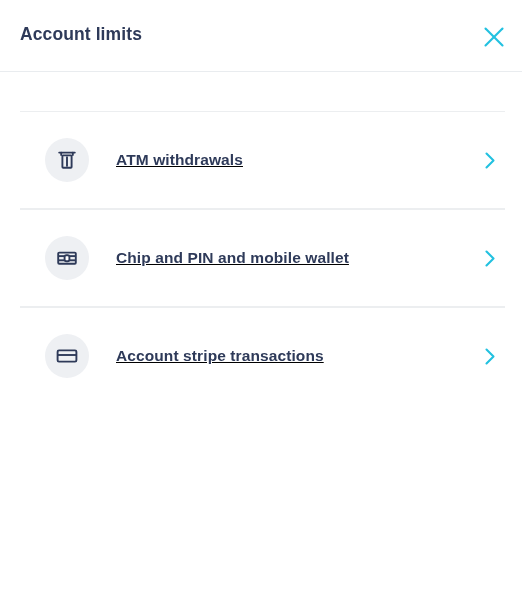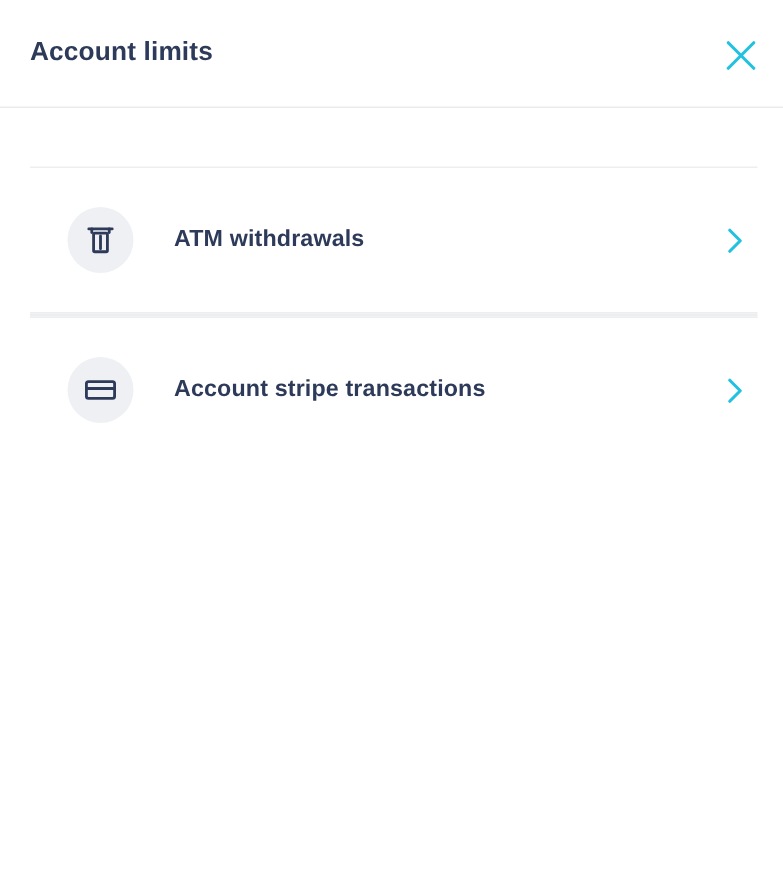--- a/index.html
+++ b/index.html
@@ -14,20 +14,21 @@
     -webkit-font-smoothing: antialiased;
     overflow: hidden;
   }
 
   .panel {
     position: relative;
     width: 522px;
     height: 593px;
     background: #ffffff;
     box-sizing: border-box;
+    text-decoration: underline;
   }
 
   
   .header {
     position: relative;
     height: 72px;
     box-sizing: border-box;
     border-bottom: 1px solid #e9ecef;
     display: flex;
     align-items: center;
@@ -153,20 +154,38 @@
           <polyline points="2.5,2.5 9.5,9.5 2.5,16.5"></polyline>
         </svg>
       </div>
     </div>
 
     <div class="divider"></div>
 
 
     <div class="divider"></div>
 
+    <div class="row">
+      <div class="row-icon-wrap">
+        <svg width="26" height="26" viewBox="0 0 26 26" fill="none" stroke="#2e3a59" stroke-width="1.9" stroke-linejoin="round">
+          <rect x="4.2" y="7.6" width="17.6" height="11.2" rx="1"></rect>
+          <rect x="10.6" y="10.2" width="4.8" height="6" rx="1.6" fill="#ffffff"></rect>
+          <line x1="4.2" y1="11.1" x2="10.6" y2="11.1"></line>
+          <line x1="4.2" y1="15.3" x2="10.6" y2="15.3"></line>
+          <line x1="15.4" y1="11.1" x2="21.8" y2="11.1"></line>
+          <line x1="15.4" y1="15.3" x2="21.8" y2="15.3"></line>
+        </svg>
+      </div>
+      <div class="row-label">Chip and PIN and mobile wallet</div>
+      <div class="row-chevron">
+        <svg width="12" height="19" viewBox="0 0 12 19" fill="none" stroke="#22c1e0" stroke-width="2.1" stroke-linecap="round" stroke-linejoin="round">
+          <polyline points="2.5,2.5 9.5,9.5 2.5,16.5"></polyline>
+        </svg>
+      </div>
+    </div>
 
     <div class="divider"></div>
 
 
     <div class="divider"></div>
 
     <div class="row">
       <div class="row-icon-wrap">
         <svg width="26" height="26" viewBox="0 0 26 26" fill="none" stroke="#2e3a59" stroke-width="1.9" stroke-linejoin="round">
           <rect x="3.6" y="7.4" width="18.8" height="11.2" rx="1.4"></rect>

